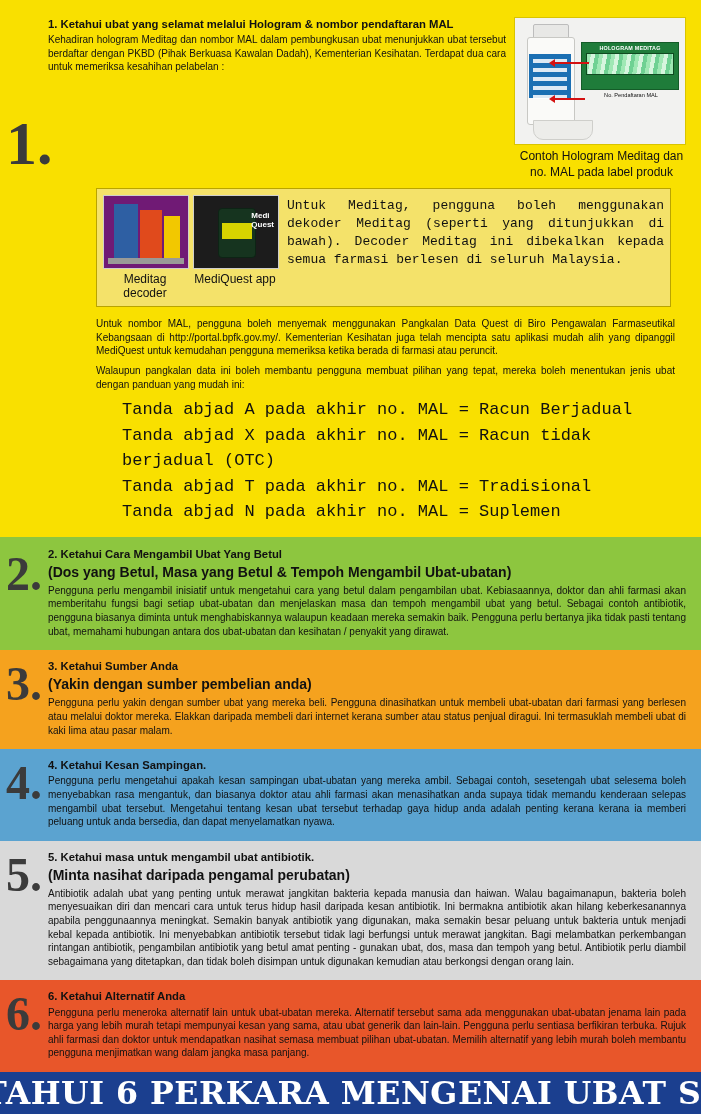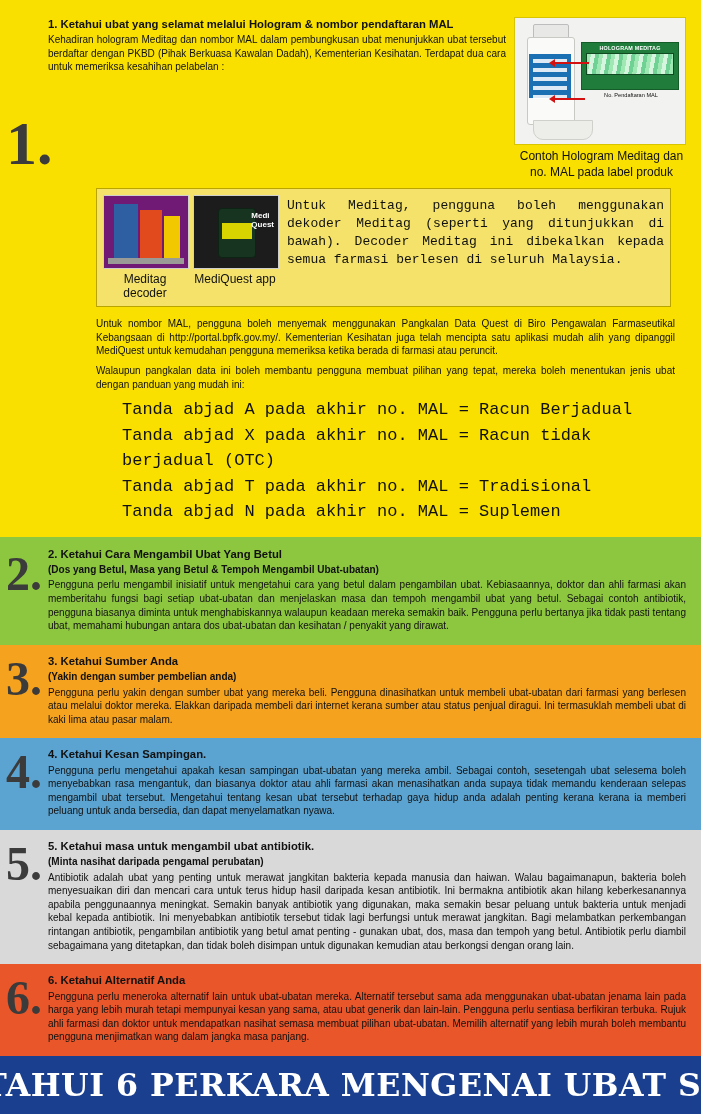--- a/index.html
+++ b/index.html
@@ -47,21 +47,21 @@
   }
   .heading {
     font-weight: bold;
     font-size: 11.3px;
     color: #111;
     line-height: 1.35;
     margin: 0 0 1px 0;
   }
   .subheading {
     font-weight: bold;
-    font-size: 10px;
+    font-size: 14px;
     color: #111;
     line-height: 1.35;
     margin: 0 0 2px 0;
   }
   p.body {
     font-size: 10px;
     color: #111;
     line-height: 1.36;
     margin: 0 0 6px 0;
     text-align: justify;

